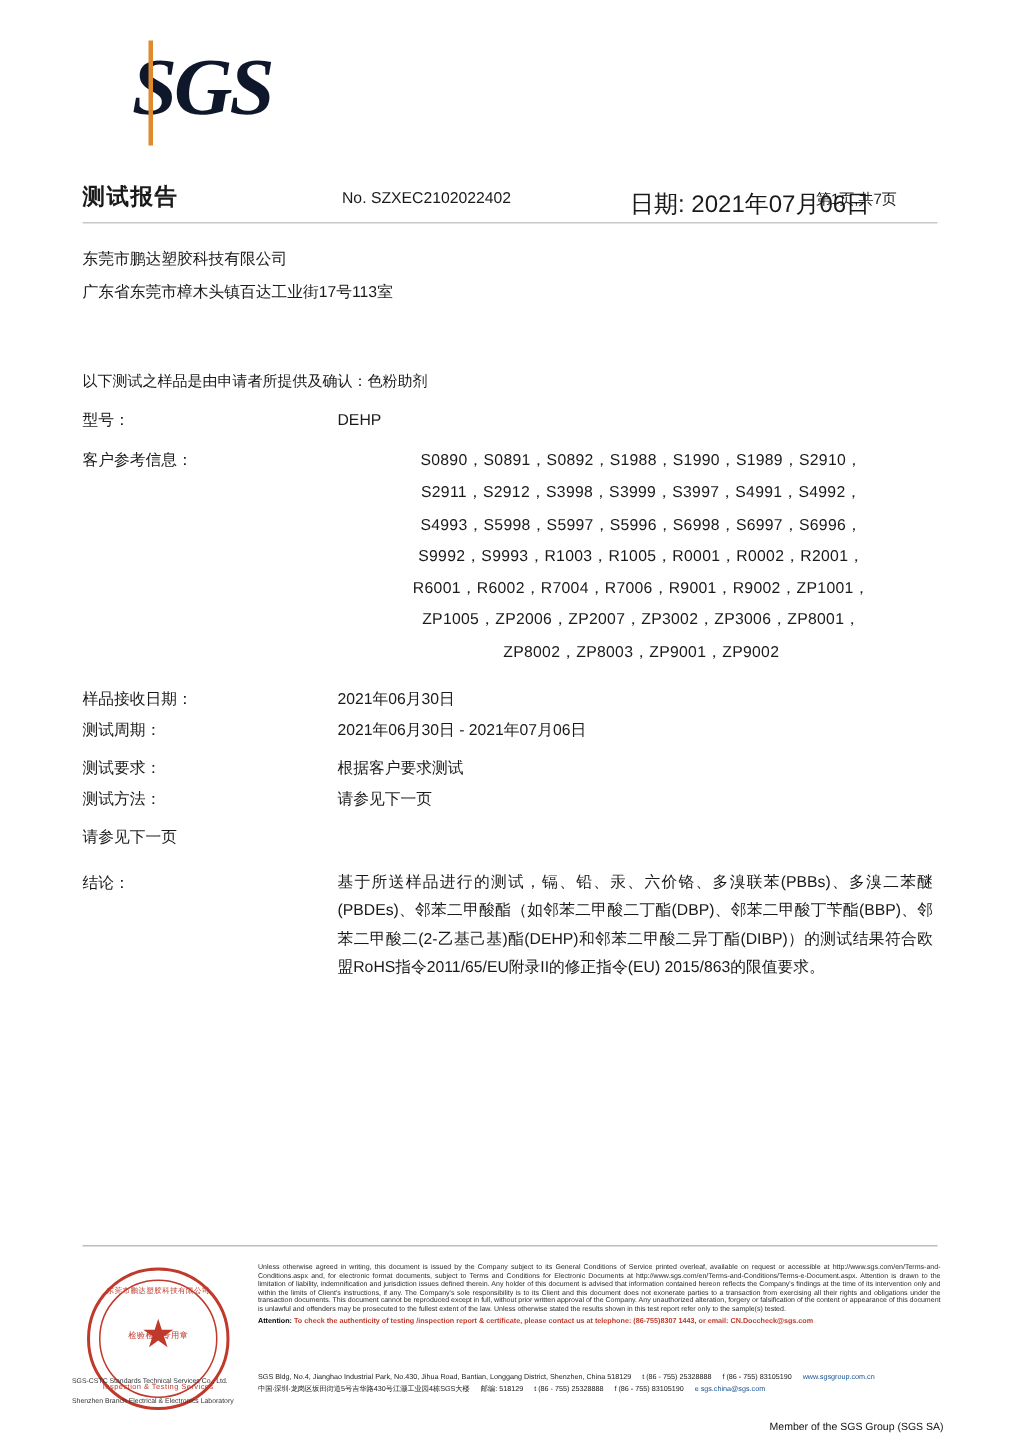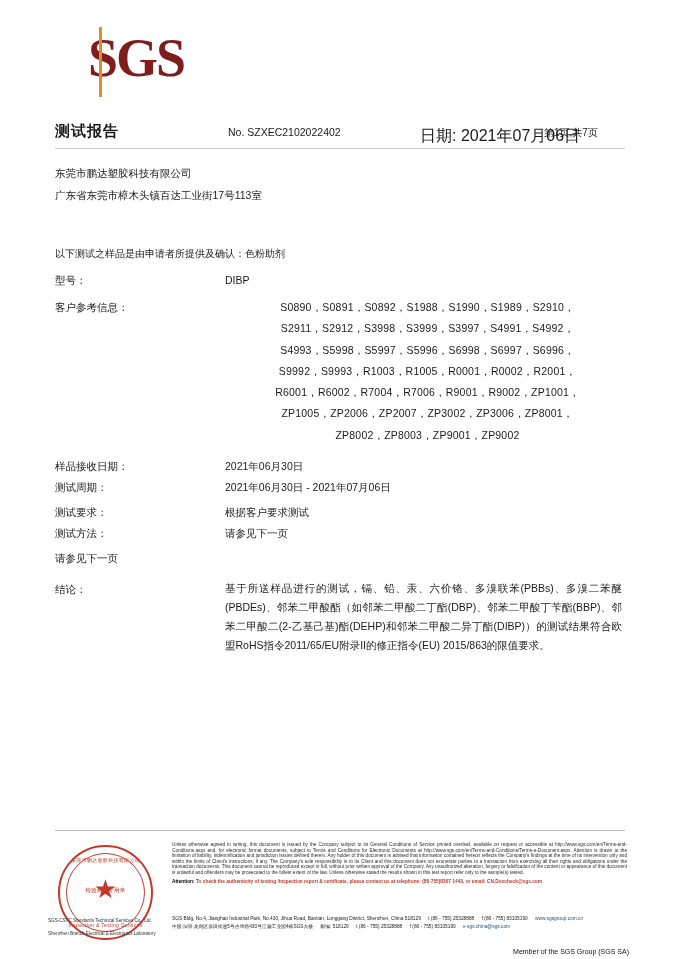--- a/index.html
+++ b/index.html
@@ -27,22 +27,23 @@
     left: 88px;
     top: 30px;
     width: 110px;
     height: 62px;
   }
   .logo-text {
     font-family: "Liberation Serif", serif;
     font-weight: bold;
     font-size: 54px;
     letter-spacing: -2px;
-    color: #7f1d1d;
+    color: #0f172a;
     line-height: 56px;
+    font-style: italic;
   }
   .logo-bar {
     position: absolute;
     left: 99px;
     top: 27px;
     width: 3px;
     height: 70px;
     background: #e08a2e;
   }
 
@@ -282,21 +283,21 @@
     <div>广东省东莞市樟木头镇百达工业街17号113室</div>
   </div>
 
   <div class="sample-stmt">以下测试之样品是由申请者所提供及确认：色粉助剂</div>
 
   <div class="fields">
 
 
     <div class="field-row">
       <div class="field-label">型号：</div>
-      <div class="field-value">DIBP</div>
+      <div class="field-value">DEHP</div>
     </div>
 
     <div class="gap-6"></div>
 
     <div class="field-row">
       <div class="field-label">客户参考信息：</div>
       <div class="field-value">
         <div class="ref-line">S0890，S0891，S0892，S1988，S1990，S1989，S2910，</div>
         <div class="ref-line">S2911，S2912，S3998，S3999，S3997，S4991，S4992，</div>
         <div class="ref-line">S4993，S5998，S5997，S5996，S6998，S6997，S6996，</div>

